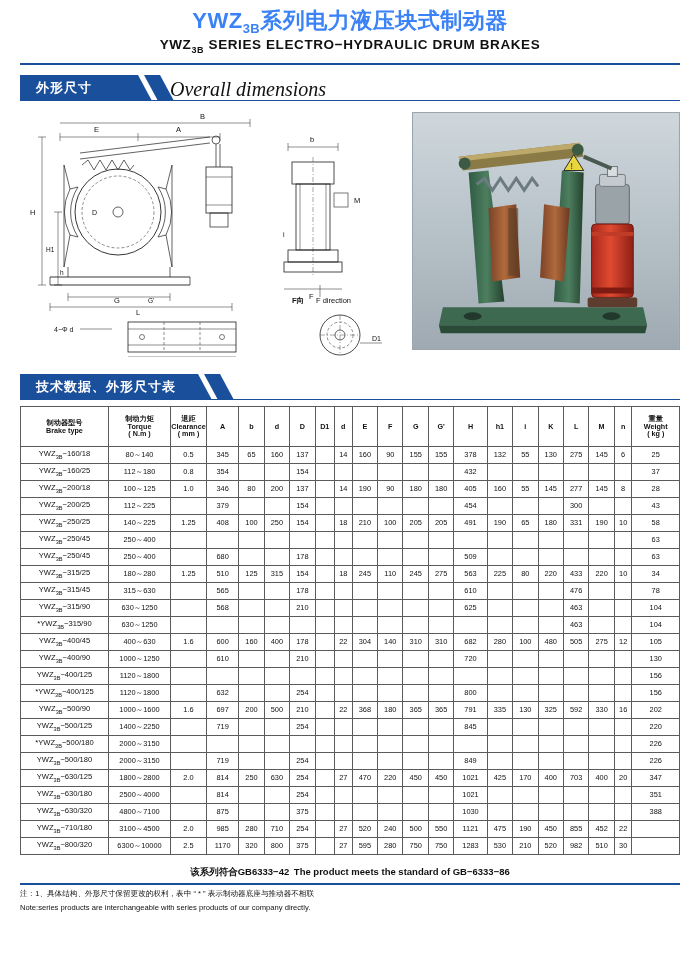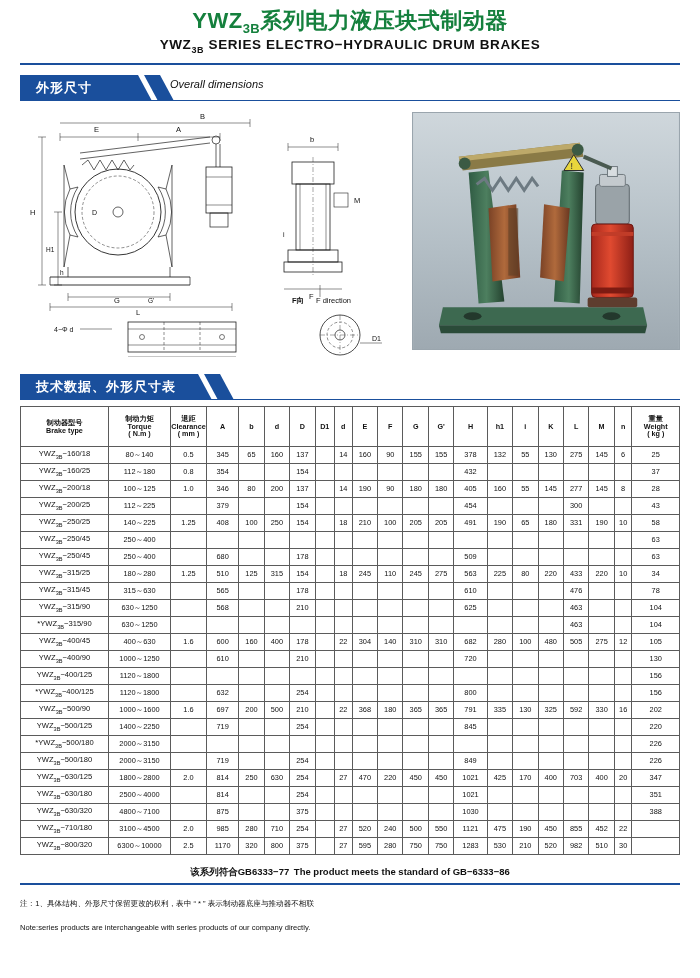--- a/index.html
+++ b/index.html
@@ -11,21 +11,21 @@
     color:#111;
     position:relative;
     overflow:hidden;
   }
   .page { position:relative; width:700px; height:978px; }
 
   
   .header { text-align:center; padding-top:8px; }
   .title-cn {
     font-size:22px; font-weight:bold; letter-spacing:0.5px;
-    color:#15803d; line-height:1.15;
+    color:#3b82f6; line-height:1.15;
   }
   .title-cn .sub { font-size:13px; vertical-align:sub; }
   .title-en {
     font-size:13.5px; font-weight:bold; letter-spacing:0.6px;
     margin-top:0; color:#111;
   }
   .title-en .sub { font-size:9px; vertical-align:sub; }
   .rule {
     width:660px; height:2px; background:#1a4f9c; margin:8px auto 0 auto;
   }
@@ -39,22 +39,22 @@
     font-size:13px; font-weight:bold; padding:4px 10px 4px 10px;
     letter-spacing:1px; height:26px; line-height:18px;
     position:relative; z-index:2;
   }
   .sec-slant {
     position:absolute; left:0; top:0; height:26px; width:260px;
     z-index:1;
   }
   .sec-en {
     position:absolute; left:150px; top:3px;
-    font-family:Liberation Sans, sans-serif;
-    font-size:11px; font-style:italic; color:#111;
+    font-family:Liberation Serif, serif;
+    font-size:20px; font-style:italic; color:#111;
     z-index:3;
   }
   .sec-underline {
     position:absolute; left:0; bottom:0; width:660px; height:1.5px;
     background:#1a4f9c;
   }
 
   
   .media {
     position:relative; width:660px; margin:6px auto 0 auto; height:255px;
@@ -97,21 +97,21 @@
 
   
   .footer { width:660px; margin:6px auto 0 auto; }
   .footer-line { height:1.5px; background:#1a4f9c; width:660px; }
   .std {
     text-align:center; font-size:9.5px; font-weight:bold;
     padding:5px 0 4px 0;
   }
   .std .en { font-weight:bold; margin-left:2px; }
   .note {
-    font-size:7.6px; line-height:1.35; color:#111; padding-top:14px;
+    font-size:7.6px; line-height:1.35; color:#111; padding-top:4px;
   }
 
   svg text { font-family:"Liberation Sans", sans-serif; }
 </style>
 </head>
 <body>
 
 <div class="page">
 
   <div class="header">
@@ -922,21 +922,21 @@
             <td>510</td>
             <td>30</td>
             <td></td>
           </tr>
         </tbody>
     </table>
   </div>
 
   <div class="footer">
     <div class="std">
-      <span>该系列符合GB6333−77</span>
+      <span>该系列符合GB6333−42</span>
       <span class="en">The product meets the standard of GB−6333−86</span>
     </div>
     <div class="footer-line"></div>
     <div class="note">注：1、具体结构、外形尺寸保留更改的权利，表中 “ * ” 表示制动器底座与推动器不相联</div>
     <div class="note">Note:series products are interchangeable with series products of our company directly.</div>
   </div>
 
 </div>
 
 </body></html>

